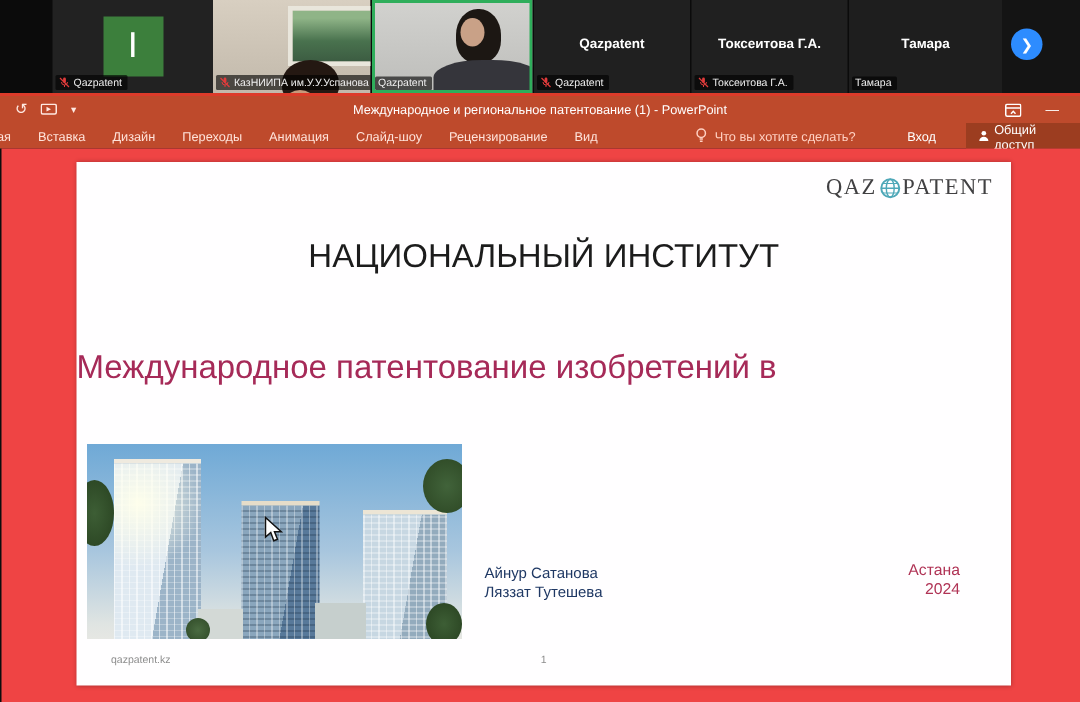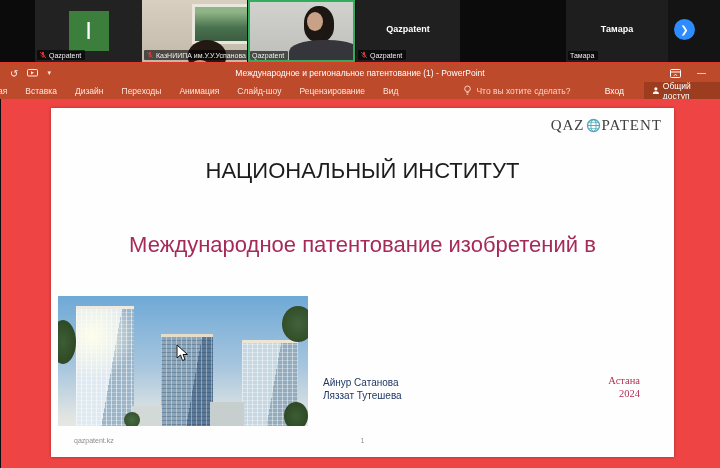--- a/index.html
+++ b/index.html
@@ -56,24 +56,24 @@
     font-size:8.5px;padding:0 8px;width:60px;}
 
   
   .workspace{position:absolute;left:1px;top:35px;width:720px;height:419px;background:#ef4444;}
   .slide{position:absolute;left:50px;top:9px;width:623px;height:349px;background:#fffeff;
     box-shadow:0 0 3px rgba(0,0,0,.3);}
   .logo{position:absolute;right:12px;top:9px;display:flex;align-items:center;gap:1px;
     font-family:"Liberation Serif",serif;font-size:15px;color:#414042;letter-spacing:1px;}
   .slidetitle{position:absolute;left:0;right:0;top:49px;text-align:center;color:#1c1c1c;
     font-size:22px;line-height:27px;}
-  .slidesub{position:absolute;left:0;right:0;top:123px;text-align:center;color:#a62a58;
+  .slidesub{position:absolute;left:0;right:0;top:123px;color:#a62a58;
     font-size:22px;line-height:28px;}
   .authors{position:absolute;left:272px;top:268px;color:#1f3864;font-size:10px;line-height:13px;}
-  .placeyear{position:absolute;right:34px;top:266px;text-align:right;color:#b03355;font-size:10.5px;line-height:13px;font-family:Liberation Serif, serif;}
+  .placeyear{position:absolute;right:34px;top:266px;text-align:right;color:#b03355;font-size:10.5px;line-height:13px;}
   .slidefooter{position:absolute;left:23px;top:329px;color:#8d8d8d;font-size:7px;}
   .pagenum{position:absolute;left:50%;top:329px;transform:translateX(-50%);color:#8d8d8d;font-size:7px;}
 
   
   .scene{position:absolute;left:7px;top:188px;width:250px;height:130px;overflow:hidden;
     background:linear-gradient(180deg,#6fa9d6 0%,#a8c6de 55%,#dfe4e2 92%,#e6e7e3 100%);}
   .tower{position:absolute;}
   .t1{left:18px;top:10px;width:58px;height:120px;border-top:3px solid #efeadf;
     background:
       radial-gradient(circle at 28% 22%, rgba(255,255,235,.95), rgba(255,255,235,0) 42%),
@@ -155,20 +155,32 @@
         <svg class="micsvg" width="8" height="8" viewBox="0 0 12 12">
             <rect x="4.6" y="1" width="2.8" height="5.5" rx="1.4" fill="#e03b3b"></rect>
             <path d="M3 5.5a3 3 0 0 0 6 0" fill="none" stroke="#e03b3b" stroke-width="1"></path>
             <line x1="6" y1="8.5" x2="6" y2="10.5" stroke="#e03b3b" stroke-width="1"></line>
             <line x1="1.5" y1="1.5" x2="10.5" y2="10.5" stroke="#e03b3b" stroke-width="1.2"></line>
           </svg>
         <span>Qazpatent</span>
       </div>
     </div>
 
+    <div class="tile" style="left:461px;width:104px;">
+      <div class="bigname">Токсеитова Г.А.</div>
+      <div class="namelabel">
+        <svg class="micsvg" width="8" height="8" viewBox="0 0 12 12">
+            <rect x="4.6" y="1" width="2.8" height="5.5" rx="1.4" fill="#e03b3b"></rect>
+            <path d="M3 5.5a3 3 0 0 0 6 0" fill="none" stroke="#e03b3b" stroke-width="1"></path>
+            <line x1="6" y1="8.5" x2="6" y2="10.5" stroke="#e03b3b" stroke-width="1"></line>
+            <line x1="1.5" y1="1.5" x2="10.5" y2="10.5" stroke="#e03b3b" stroke-width="1.2"></line>
+          </svg>
+        <span>Токсеитова Г.А.</span>
+      </div>
+    </div>
 
     <div class="tile" style="left:566px;width:102px;background:#1e1e1e;">
       <div class="bigname">Тамара</div>
       <div class="namelabel">
         <span>Тамара</span>
       </div>
     </div>
 
     <div class="nextwrap">
       <div class="nextbtn">

